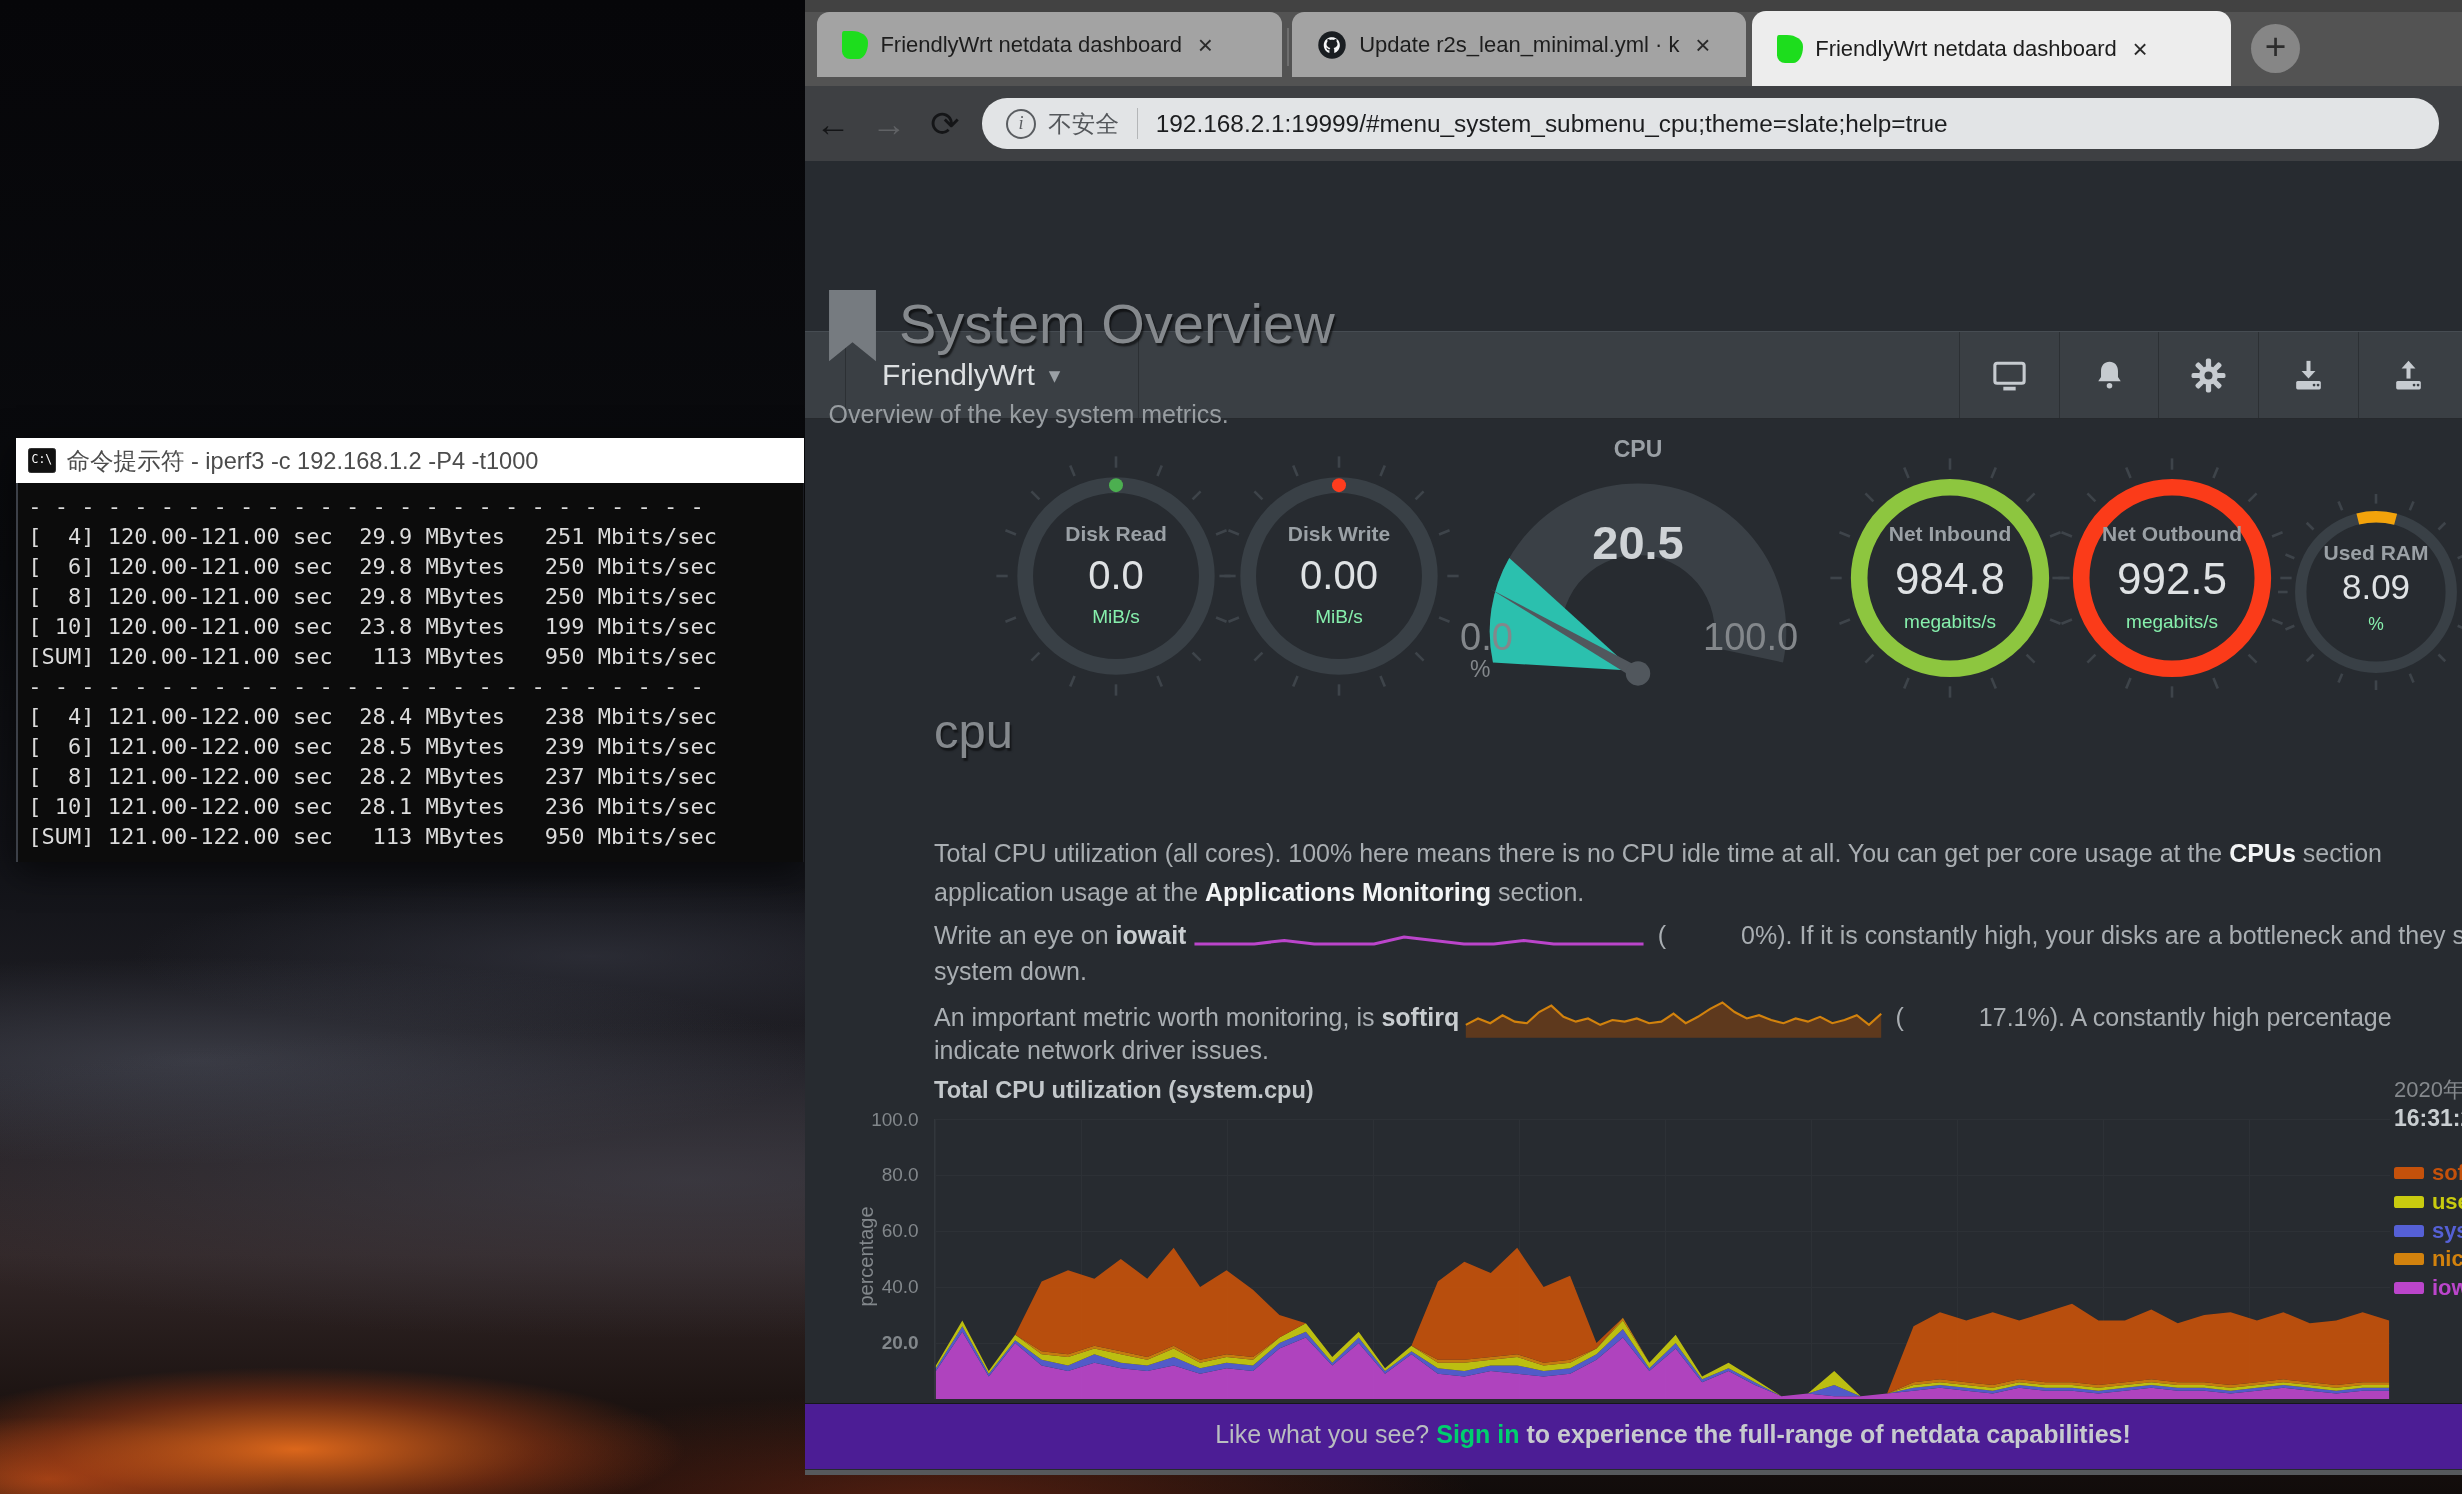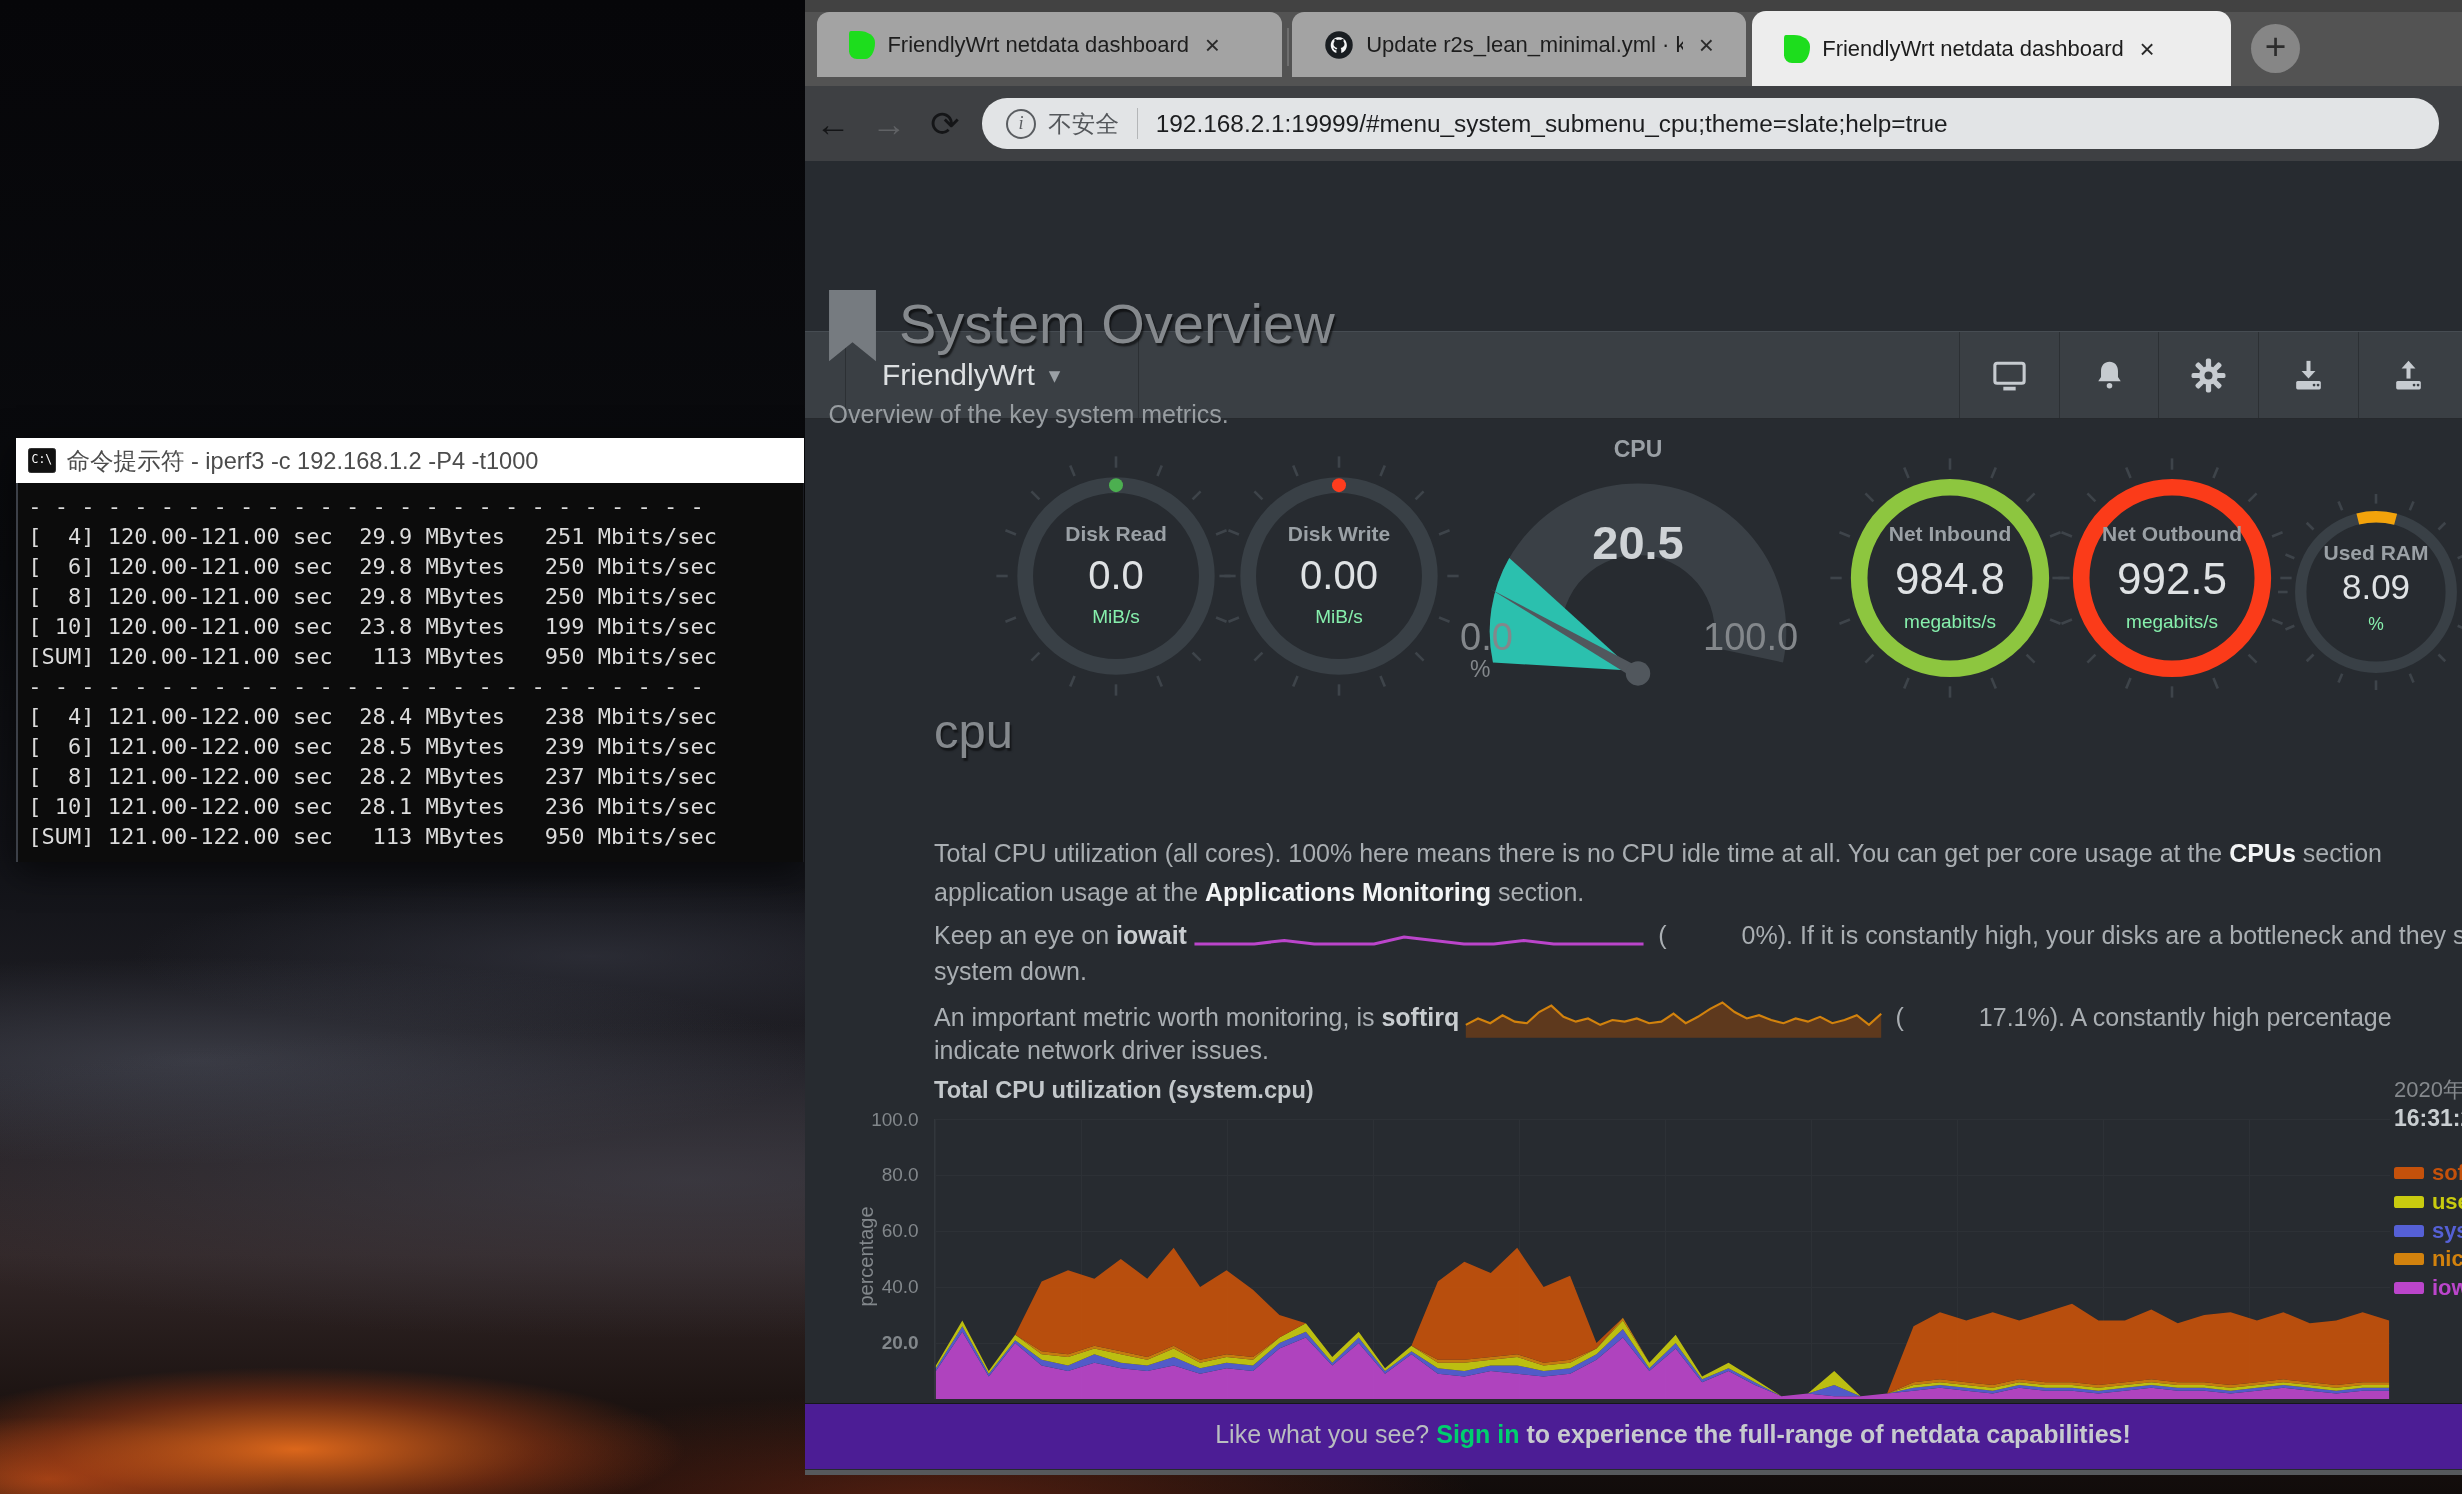--- a/index.html
+++ b/index.html
@@ -29,21 +29,21 @@
   #terminal .tbody{height:379px;background:#0c0c0c;border-left:2.6px solid #3c4048;border-right:1.7px solid #1a1c22;
     box-sizing:border-box;padding:8.7px 0 0 10.5px;overflow:hidden;}
   #terminal .tline{font-family:"DejaVu Sans Mono",monospace;font-size:22px;line-height:30px;
     color:#dcdcdc;white-space:pre;}
 
   
   #browser{position:absolute;left:805px;top:0;width:1657px;height:1475px;background:#272b30;}
   #tabstrip{position:absolute;left:0;top:0;width:100%;height:86px;background:#535353;}
   #tabstrip::before{content:"";position:absolute;left:0;top:0;width:100%;height:12.2px;background:#424242;}
   .tab{position:absolute;top:11.4px;height:75px;border-radius:14px 14px 0 0;display:flex;
-    align-items:center;padding:0 32px;box-sizing:border-box;}
+    align-items:center;padding:0 25px;box-sizing:border-box;}
   .tab.inactive{background:#a3a3a3;height:65px;top:12.2px;border-radius:12.2px 12.2px 0 0;}
   .tab.active{background:#ededed;z-index:2;}
   .tab .fav-netdata{width:26px;height:28px;background:#1ddd1d;border-radius:10% 90% 55% 45% / 14% 60% 86% 40%;
     margin-right:12.2px;flex:0 0 auto;}
   .tab .fav-github{width:30px;height:30px;margin-right:12.2px;flex:0 0 auto;}
   .tab .tab-title{font-size:22px;color:#1d1d1d;white-space:nowrap;overflow:hidden;max-width:332px;}
   .tab .tab-close{font-size:26px;color:#2a2a2a;margin-left:15.7px;line-height:1;}
   .tab-divider{position:absolute;top:28px;width:1.7px;height:38px;background:#6e6e6e;}
   #new-tab-btn{position:absolute;left:1446px;top:24.4px;width:49px;height:49px;border-radius:50%;
     background:#868686;color:#2c2c2c;font-size:37px;text-align:center;line-height:45px;}
@@ -397,21 +397,21 @@
           </svg>
         <div class="glabel" style="top:54px;width:210px;">Used RAM</div>
         <div class="gvalue" style="top:80px;width:210px;font-size:35px;">8.09</div>
         <div class="gunit" style="top:127px;width:210px;font-size:17.5px;">%</div>
       </div>
 
       <div id="cpu-heading">cpu</div>
 
       <div class="para-line" style="top:677px;"><span>Total CPU utilization (all cores). 100% here means there is no CPU idle time at all. You can get per core usage at the </span><span class="wlink">CPUs</span><span> section </span></div>
       <div class="para-line" style="top:716px;"><span>application usage at the </span><span class="wlink">Applications Monitoring</span><span> section.</span></div>
-      <div class="para-line" style="top:756px;"><span>Keep an eye on </span><b>iowait</b><svg id="spark-iowait" class="spark" width="454" height="38" viewBox="0 0 520 44">
+      <div class="para-line" style="top:756px;"><span>Write an eye on </span><b>iowait</b><svg id="spark-iowait" class="spark" width="454" height="38" viewBox="0 0 520 44">
             <polyline points="0.0,30 34.7,30 69.3,30 104.0,26 138.7,30 173.3,30 208.0,30 242.7,22 277.3,26 312.0,30 346.7,30 381.3,26 416.0,30 450.7,30 485.3,30 520.0,30 " fill="none" stroke="#bb45cb" stroke-width="3.5"></polyline>
           </svg><span> (</span><span class="gap60"></span><span>0%). If it is constantly high, your disks are a bottleneck and they slow</span></div>
       <div class="para-line" style="top:795px;">system down.</div>
       <div class="para-line" style="top:835px;height:45px;"><span>An important metric worth monitoring, is </span><b>softirq</b><svg id="spark-softirq" class="spark" width="419" height="45" viewBox="0 0 480 52">
             <polygon points="0,47 0.0,32.2 14.1,24.8 28.2,30.3 42.4,21.1 56.5,28.5 70.6,30.3 84.7,17.4 98.8,10.0 112.9,22.9 127.1,28.5 141.2,24.8 155.3,32.2 169.4,26.6 183.5,28.5 197.6,24.8 211.8,30.3 225.9,28.5 240.0,19.3 254.1,30.3 268.2,22.9 282.4,13.7 296.5,6.3 310.6,17.4 324.7,24.8 338.8,21.1 352.9,26.6 367.1,30.3 381.2,24.8 395.3,28.5 409.4,22.9 423.5,30.3 437.6,26.6 451.8,21.1 465.9,32.2 480.0,19.3 480,47" fill="rgba(140,70,15,0.55)"></polygon>
             <polyline points="0.0,32.2 14.1,24.8 28.2,30.3 42.4,21.1 56.5,28.5 70.6,30.3 84.7,17.4 98.8,10.0 112.9,22.9 127.1,28.5 141.2,24.8 155.3,32.2 169.4,26.6 183.5,28.5 197.6,24.8 211.8,30.3 225.9,28.5 240.0,19.3 254.1,30.3 268.2,22.9 282.4,13.7 296.5,6.3 310.6,17.4 324.7,24.8 338.8,21.1 352.9,26.6 367.1,30.3 381.2,24.8 395.3,28.5 409.4,22.9 423.5,30.3 437.6,26.6 451.8,21.1 465.9,32.2 480.0,19.3" fill="none" stroke="#d2820d" stroke-width="2.5"></polyline>
           </svg><span> (</span><span class="gap60"></span><span>17.1%). A constantly high percentage</span></div>
       <div class="para-line" style="top:874px;">indicate network driver issues.</div>
 
       <div id="chart-title">Total CPU utilization (system.cpu)</div>

